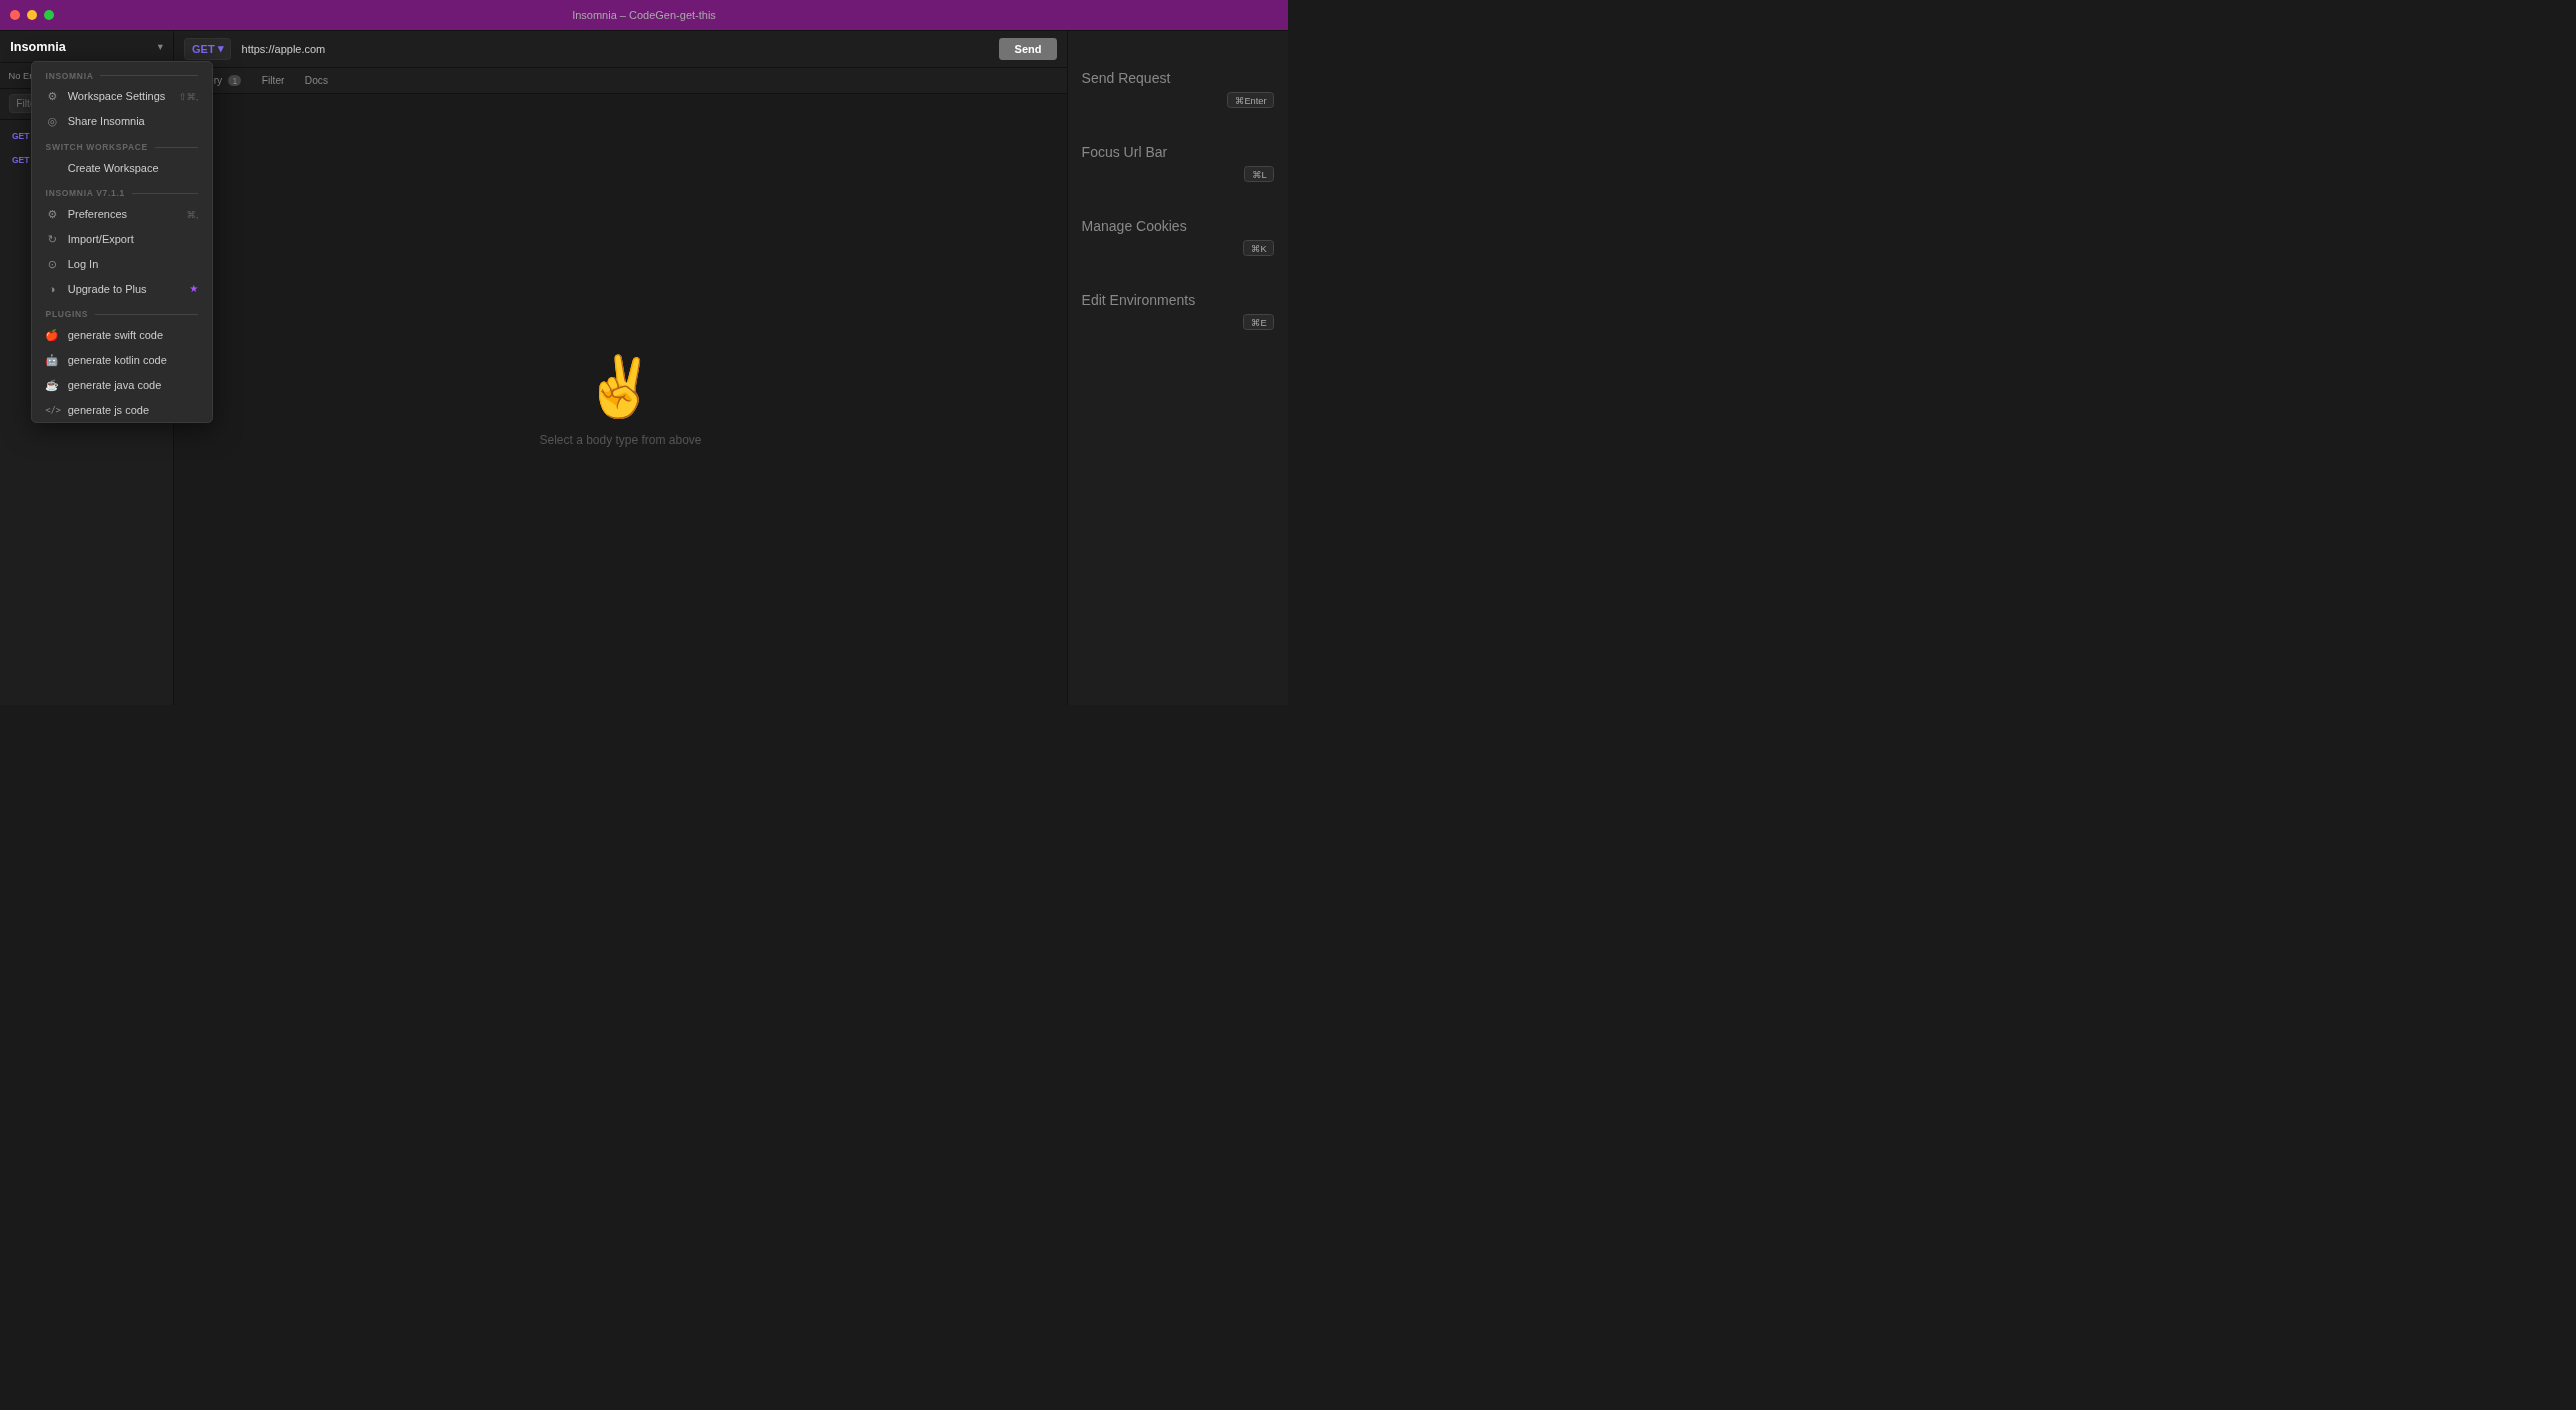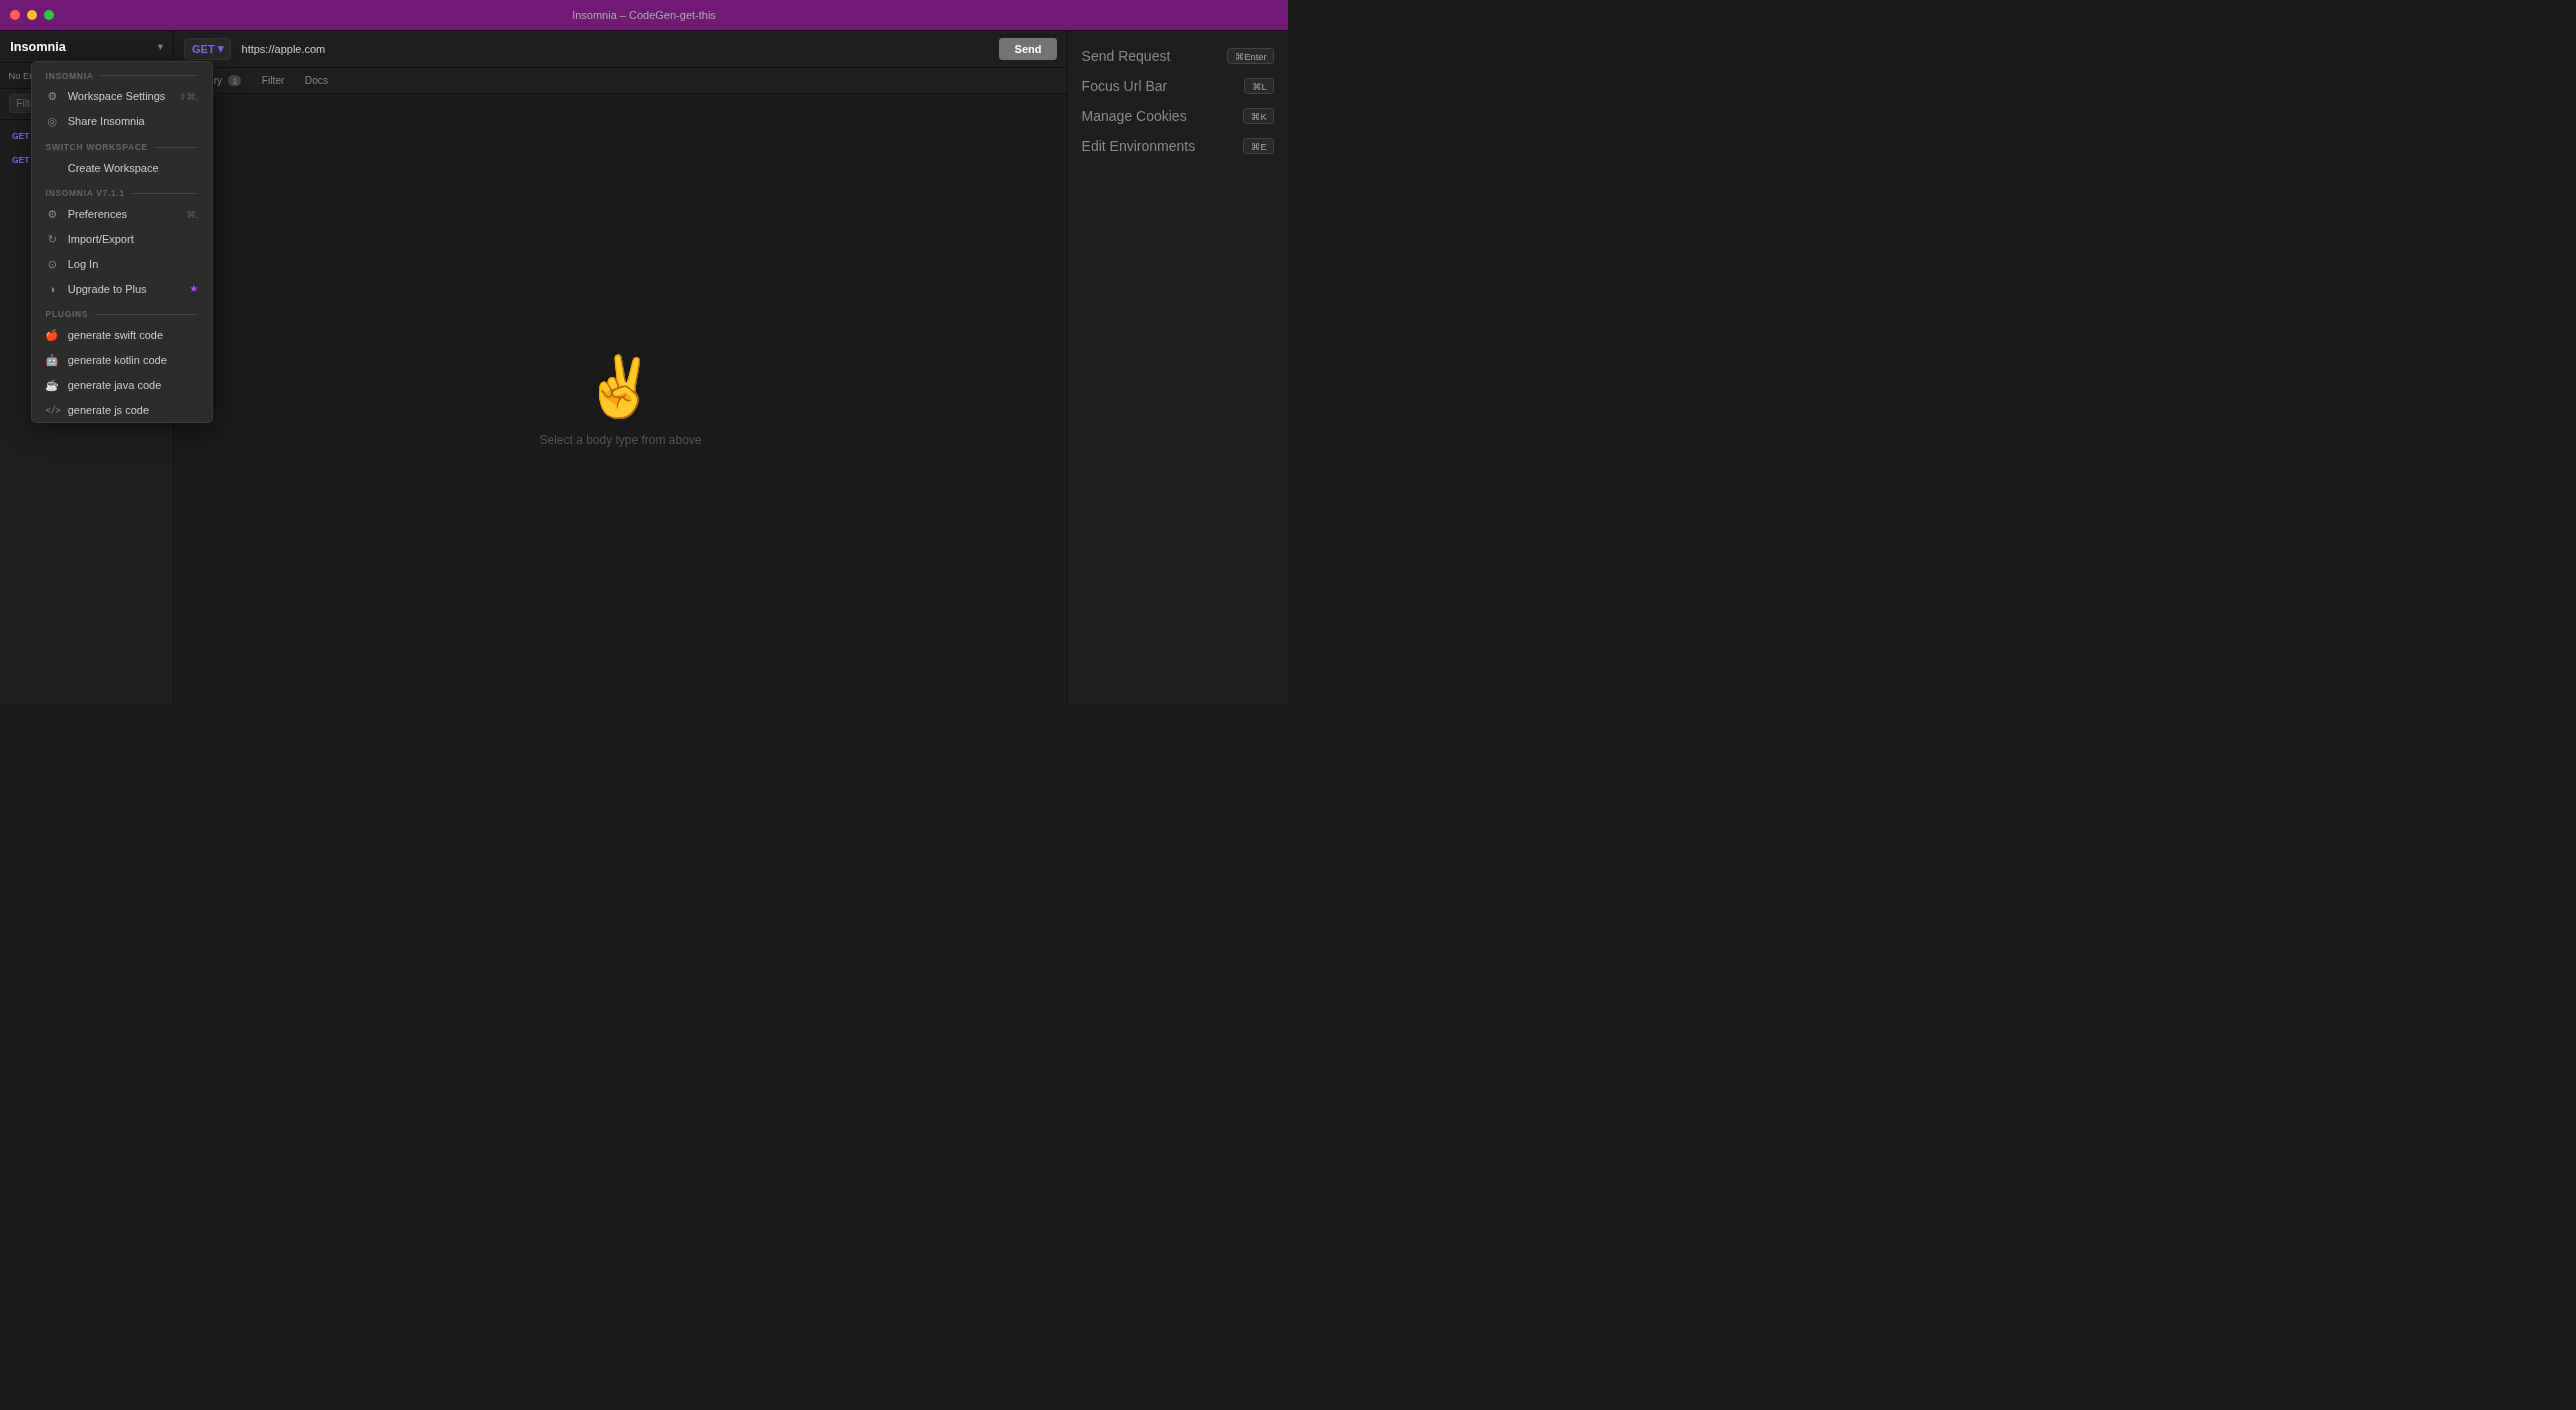--- a/index.html
+++ b/index.html
@@ -237,20 +237,21 @@
       font-size: 14px;
       color: #888;
     }
     .shortcut-key {
       background: #2a2a2a;
       border: 0.8px solid #444;
       border-radius: 3.4px;
       font-size: 9.3px;
       color: #aaa;
       padding: 1.7px 6.8px;
+      margin-top: 44px;
     }
     .dropdown-menu {
       position: absolute;
       top: 61px;
       left: 31px;
       width: 182px;
       background: #2c2c2c;
       border-radius: 5.1px;
       box-shadow: 0 6.8px 27px rgba(0,0,0,0.5);
       z-index: 200;

